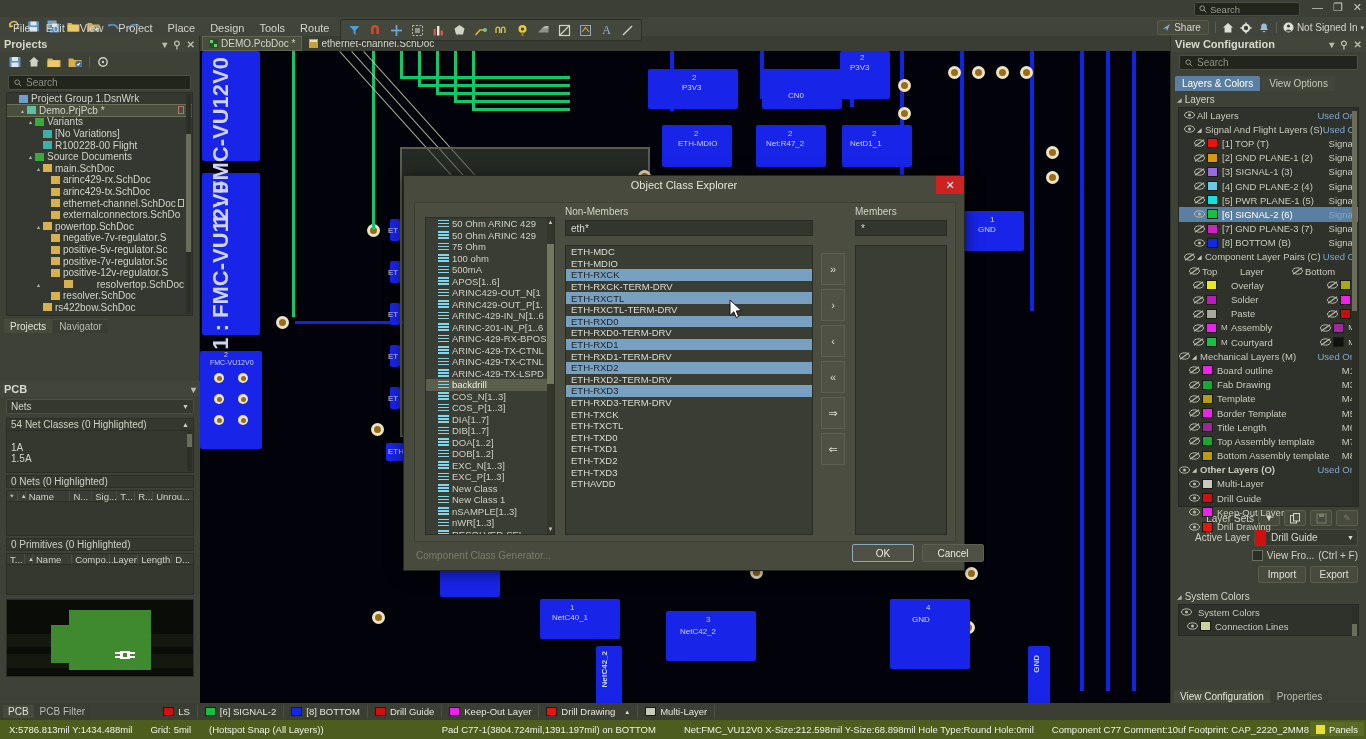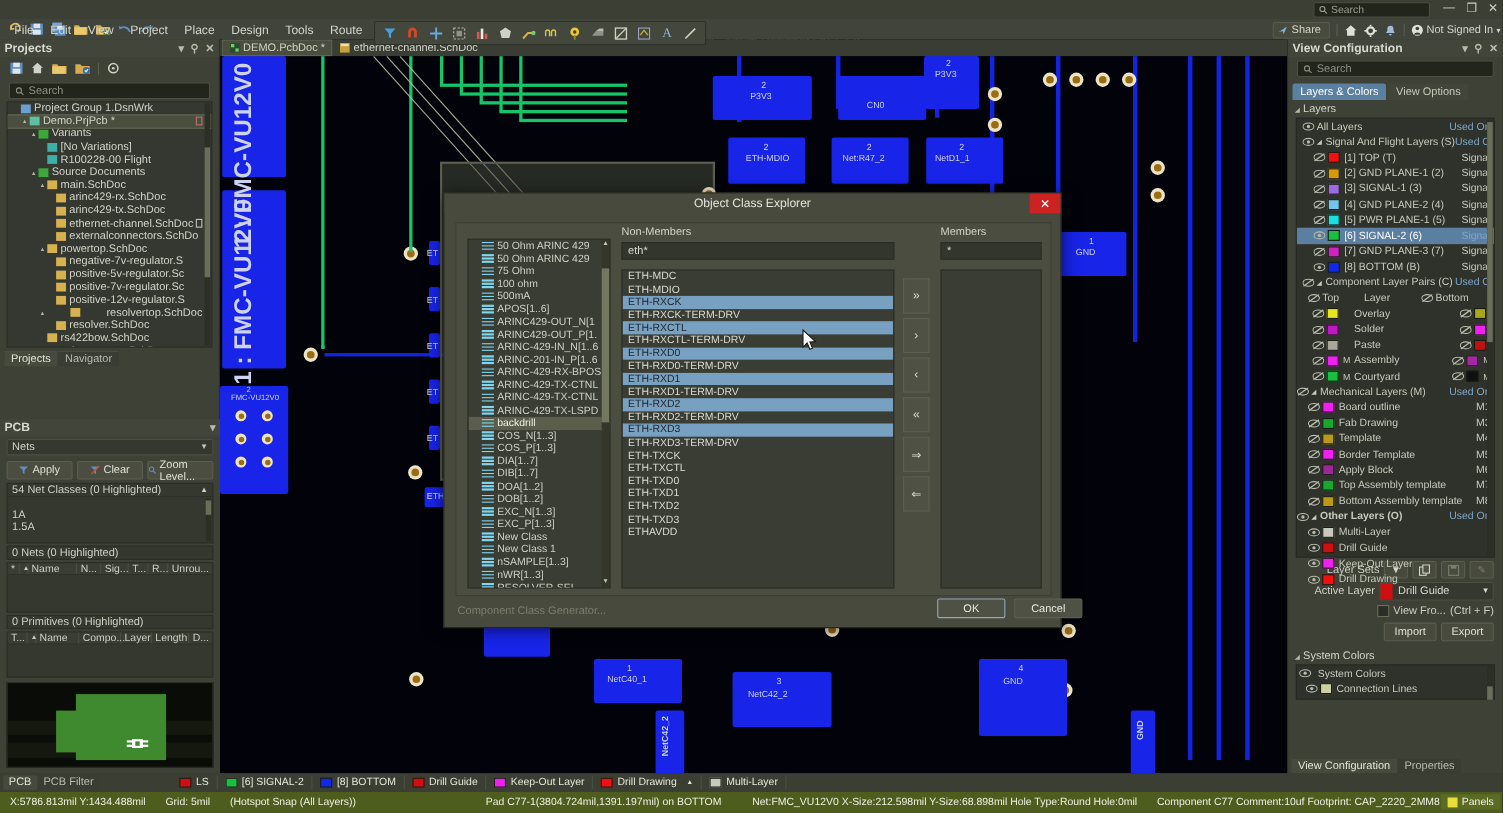--- a/index.html
+++ b/index.html
@@ -748,42 +748,20 @@
       <span>PCB</span>
       <span class="sp"></span>
       <span class="hb">▾</span>
     </div>
     <div class="row-pad">
       <div class="combo">
         <span>Nets</span>
         <span class="arw">▼</span>
       </div>
     </div>
-    <div class="btnrow">
-      <div class="tbtn">
-        <svg width="9" height="9" viewBox="0 0 9 9">
-            <path d="M0.5 1 h8 l-3.2 3.6 v3.6 l-1.6 -1.1 v-2.5 z" fill="#5d8fc0"></path>
-          </svg>
-        <span>Apply</span>
-      </div>
-      <div class="tbtn">
-        <svg width="9" height="9" viewBox="0 0 9 9">
-            <path d="M0.5 1 h8 l-3.2 3.6 v3.6 l-1.6 -1.1 v-2.5 z" fill="#5d8fc0"></path>
-            <line x1="1" y1="8" x2="8" y2="1" stroke="#d04a2a" stroke-width="1.3"></line>
-          </svg>
-        <span>Clear</span>
-      </div>
-      <div class="tbtn">
-        <svg width="9" height="9" viewBox="0 0 9 9">
-            <circle cx="3.4" cy="3.4" r="2.6" fill="none" stroke="#5d8fc0" stroke-width="1.2"></circle>
-            <line x1="5.3" y1="5.3" x2="8.2" y2="8.2" stroke="#5d8fc0" stroke-width="1.4"></line>
-          </svg>
-        <span>Zoom Level...</span>
-      </div>
-    </div>
     <div class="listhdr">
       <span>54 Net Classes (0 Highlighted)</span>
       <span style="margin-left:auto;font-size:7px">▲</span>
     </div>
     <div class="listbody">
       <div class="litem" style="height:11px"></div>
       <div class="litem">1A</div>
       <div class="litem">1.5A</div>
       <div class="scroll-v">
           <i style="top:2px;height:13px"></i>
@@ -1149,21 +1127,21 @@
           <span class="lused grey">M5</span>
         </div>
         <div class="lrow">
           <span class="eye" style="margin-left:10px">
             <svg width="11" height="8" viewBox="0 0 11 8">
               <ellipse cx="5.5" cy="4" rx="5" ry="3.2" fill="none" stroke="currentColor" stroke-width="1"></ellipse>
               <line x1="1" y1="7.3" x2="10" y2="0.7" stroke="currentColor" stroke-width="1.2"></line>
             </svg>
           </span>
           <span class="sw" style="background:#9a2898"></span>
-          <span class="lname">Apply Block</span>
+          <span class="lname">Title Length</span>
           <span class="lused grey">M6</span>
         </div>
         <div class="lrow">
           <span class="eye" style="margin-left:10px">
             <svg width="11" height="8" viewBox="0 0 11 8">
               <ellipse cx="5.5" cy="4" rx="5" ry="3.2" fill="none" stroke="currentColor" stroke-width="1"></ellipse>
               <line x1="1" y1="7.3" x2="10" y2="0.7" stroke="currentColor" stroke-width="1.2"></line>
             </svg>
           </span>
           <span class="sw" style="background:#18a830"></span>

